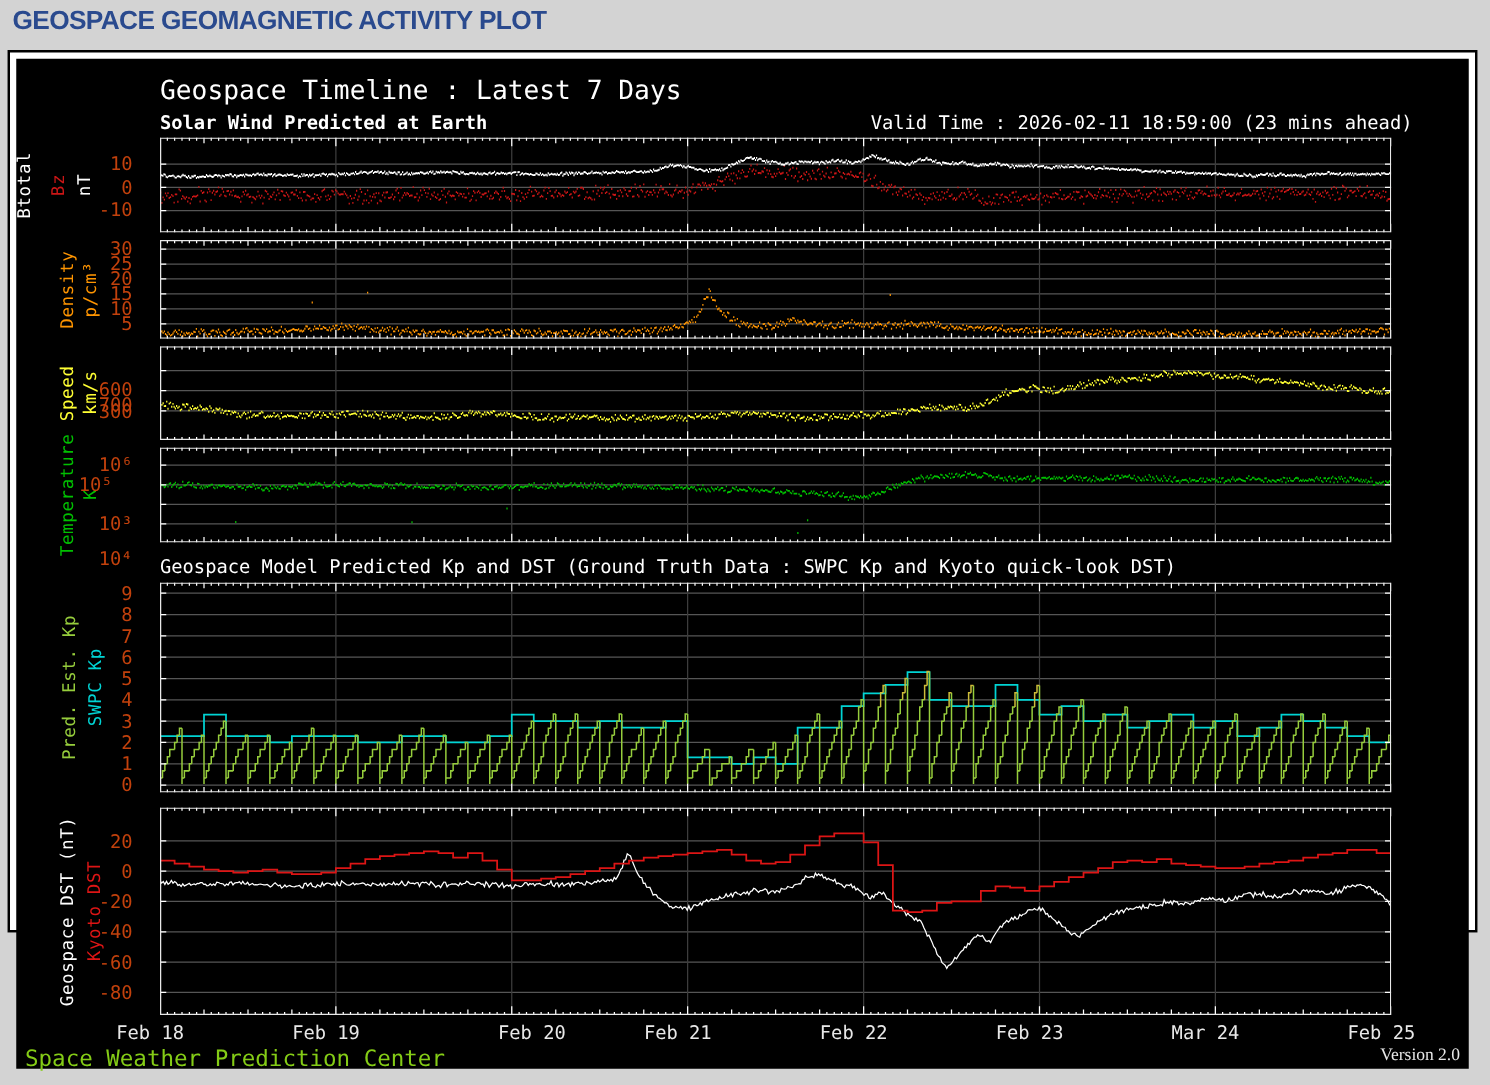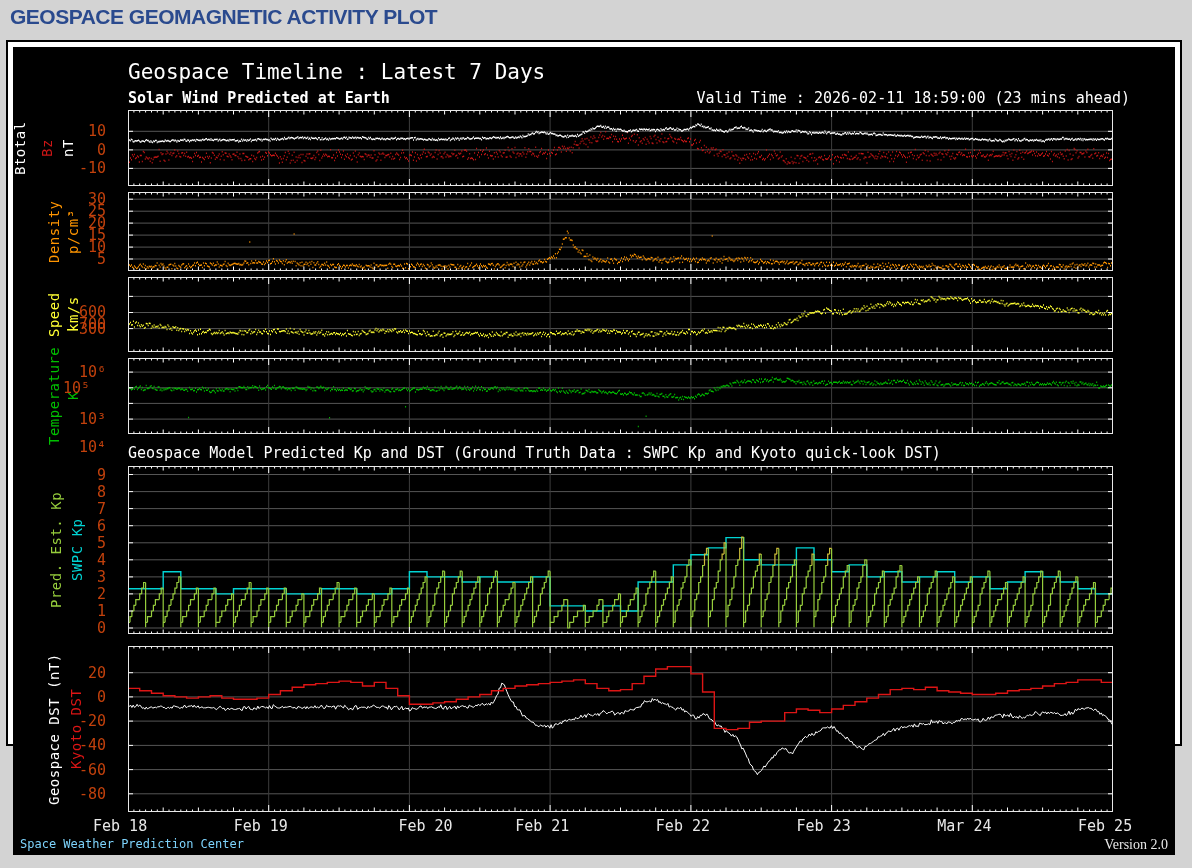--- a/index.html
+++ b/index.html
@@ -38,21 +38,21 @@
     font-size:14px;white-space:nowrap;letter-spacing:0.5px;
   }
   .ytick{
     position:absolute;left:34px;width:59px;text-align:right;
     font-size:15px;line-height:18px;color:#c2410c;white-space:nowrap;
   }
   .xtick{
     position:absolute;width:70px;text-align:left;top:770px;
     font-size:15px;color:#e8e8e8;white-space:nowrap;
   }
-  .footer-left{position:absolute;left:7px;top:790px;font-size:12px;color:#7dd3fc;white-space:nowrap;}
+  .footer-left{position:absolute;left:7px;top:790px;font-size:18px;color:#84cc16;white-space:nowrap;}
   .footer-right{position:absolute;right:7px;top:790px;font-size:14px;color:#e8e8e8;white-space:nowrap;font-family:Liberation Serif, serif;}
   svg{display:block;}
 </style>
 </head>
 <body>
 
 <div class="page">
   <div class="page-title">GEOSPACE GEOMAGNETIC ACTIVITY PLOT</div>
   <div class="frame">
     <div class="canvas">

